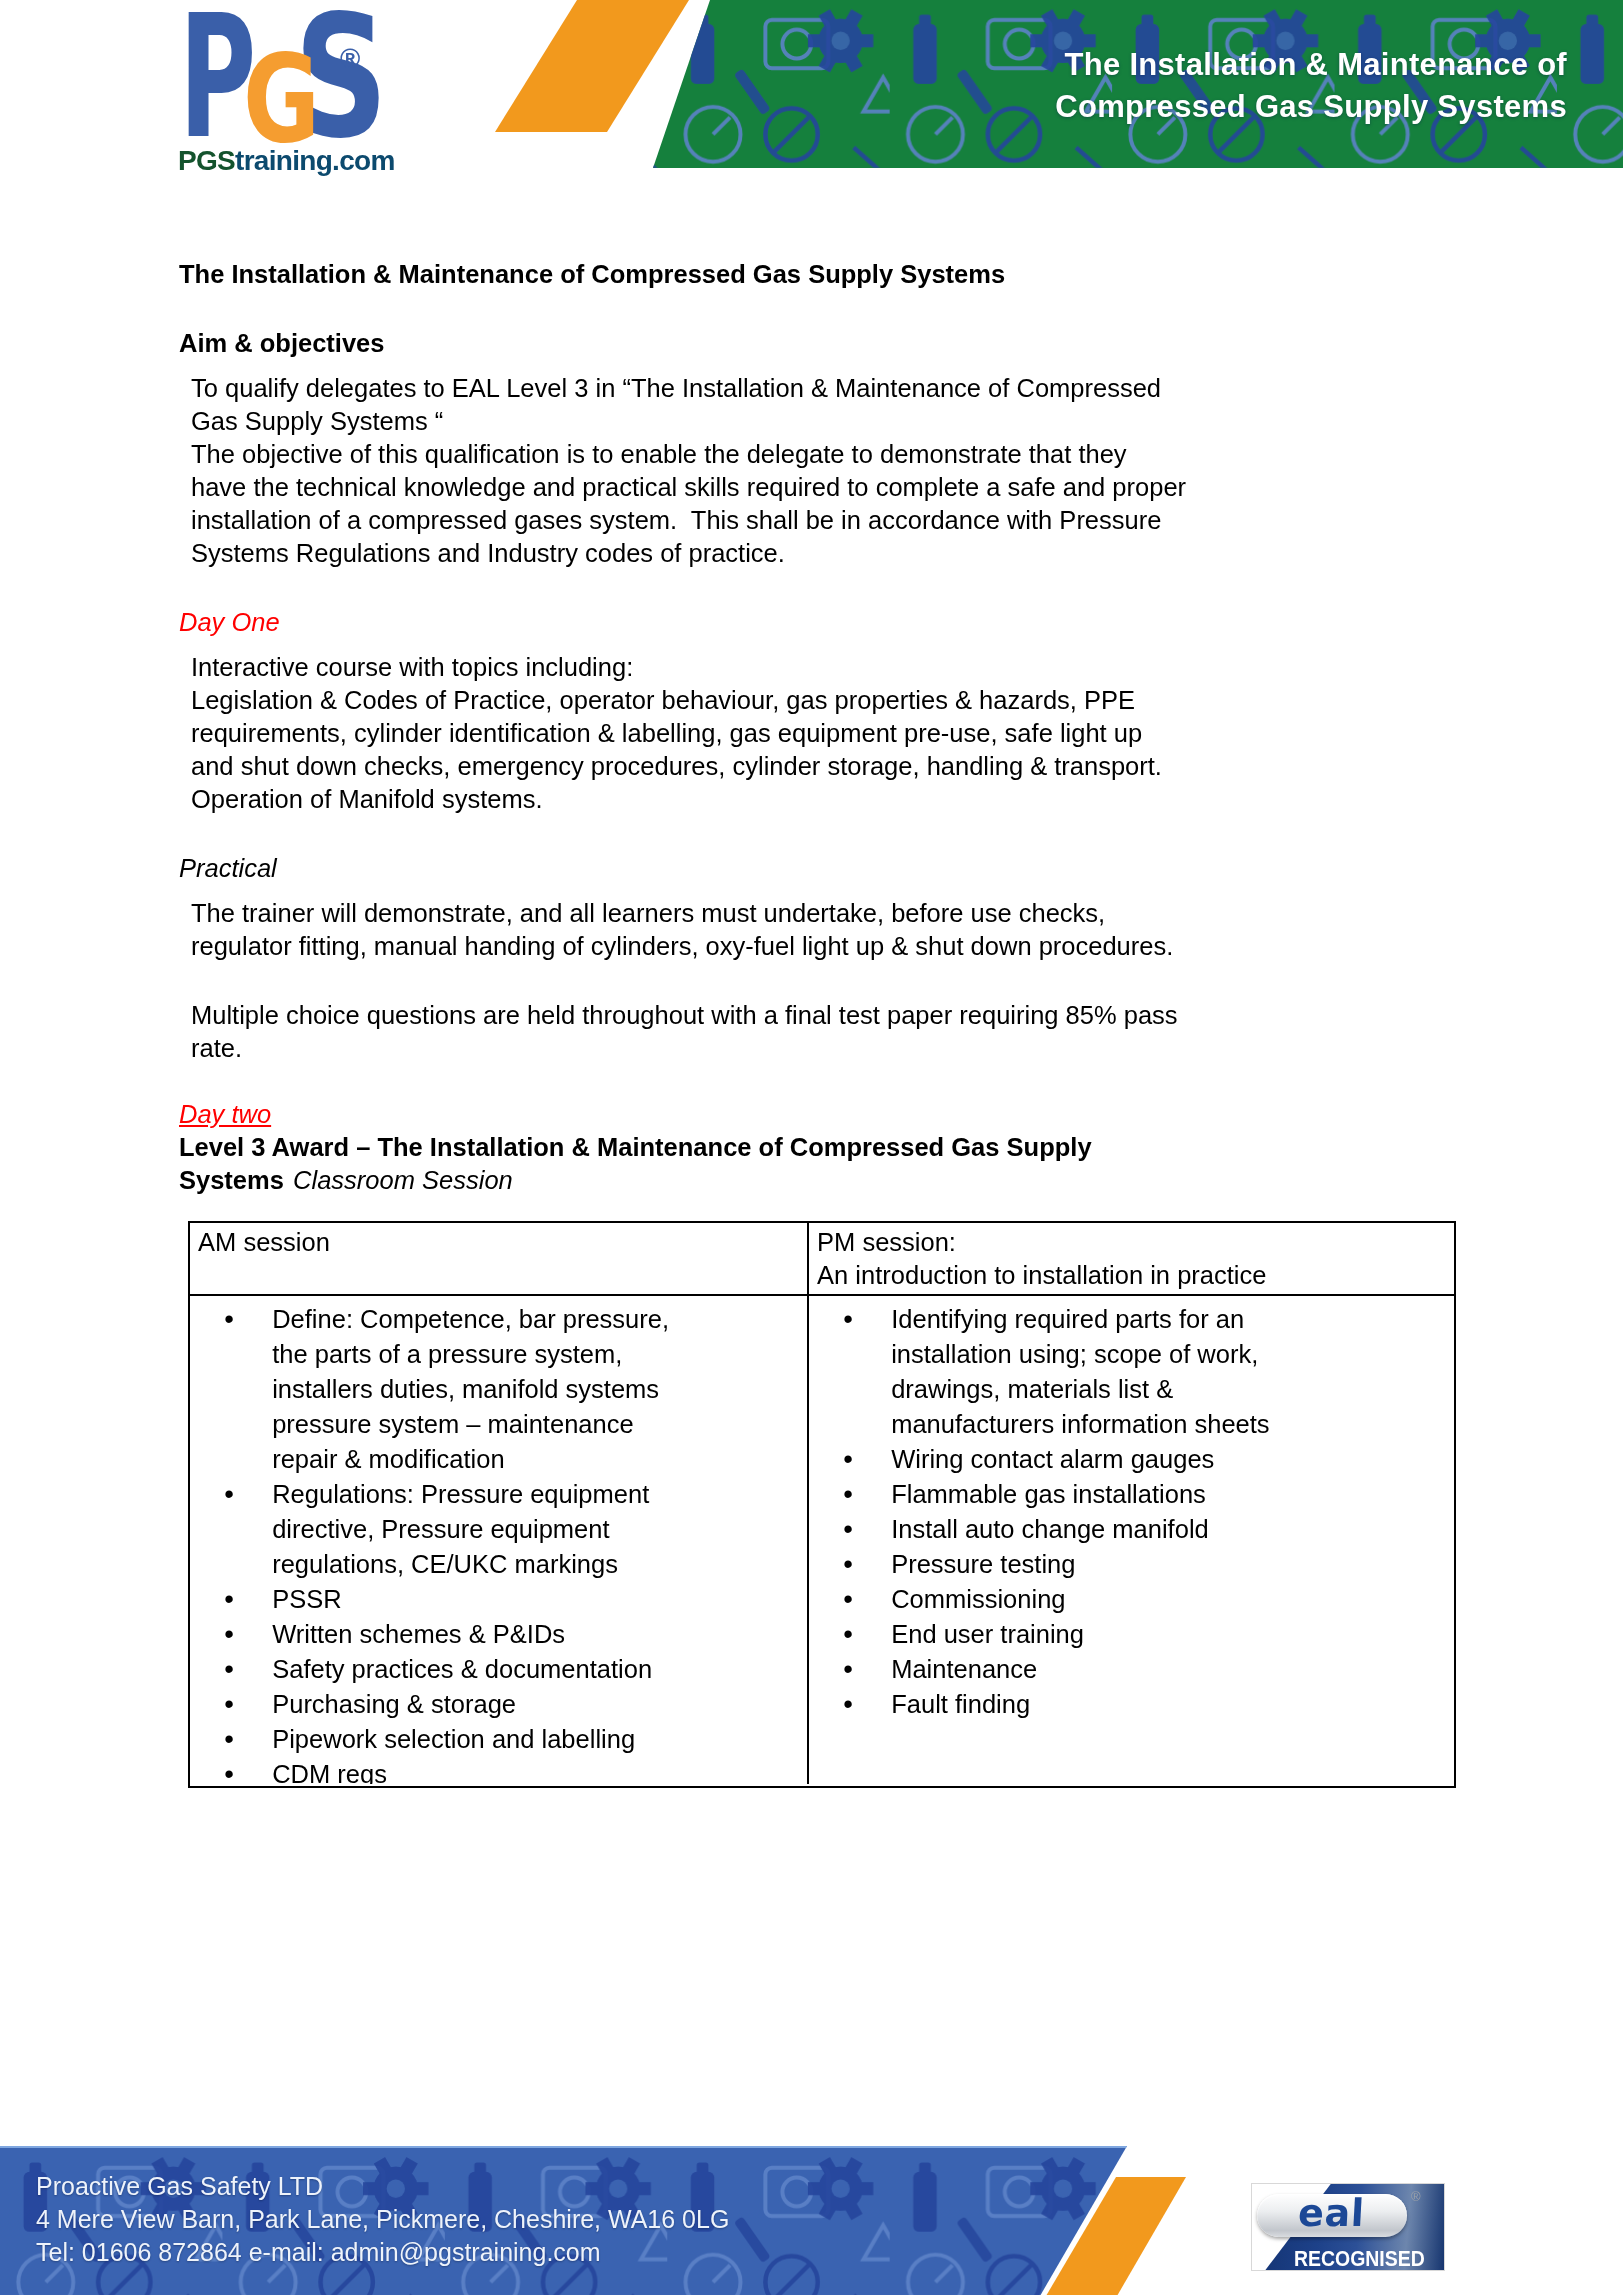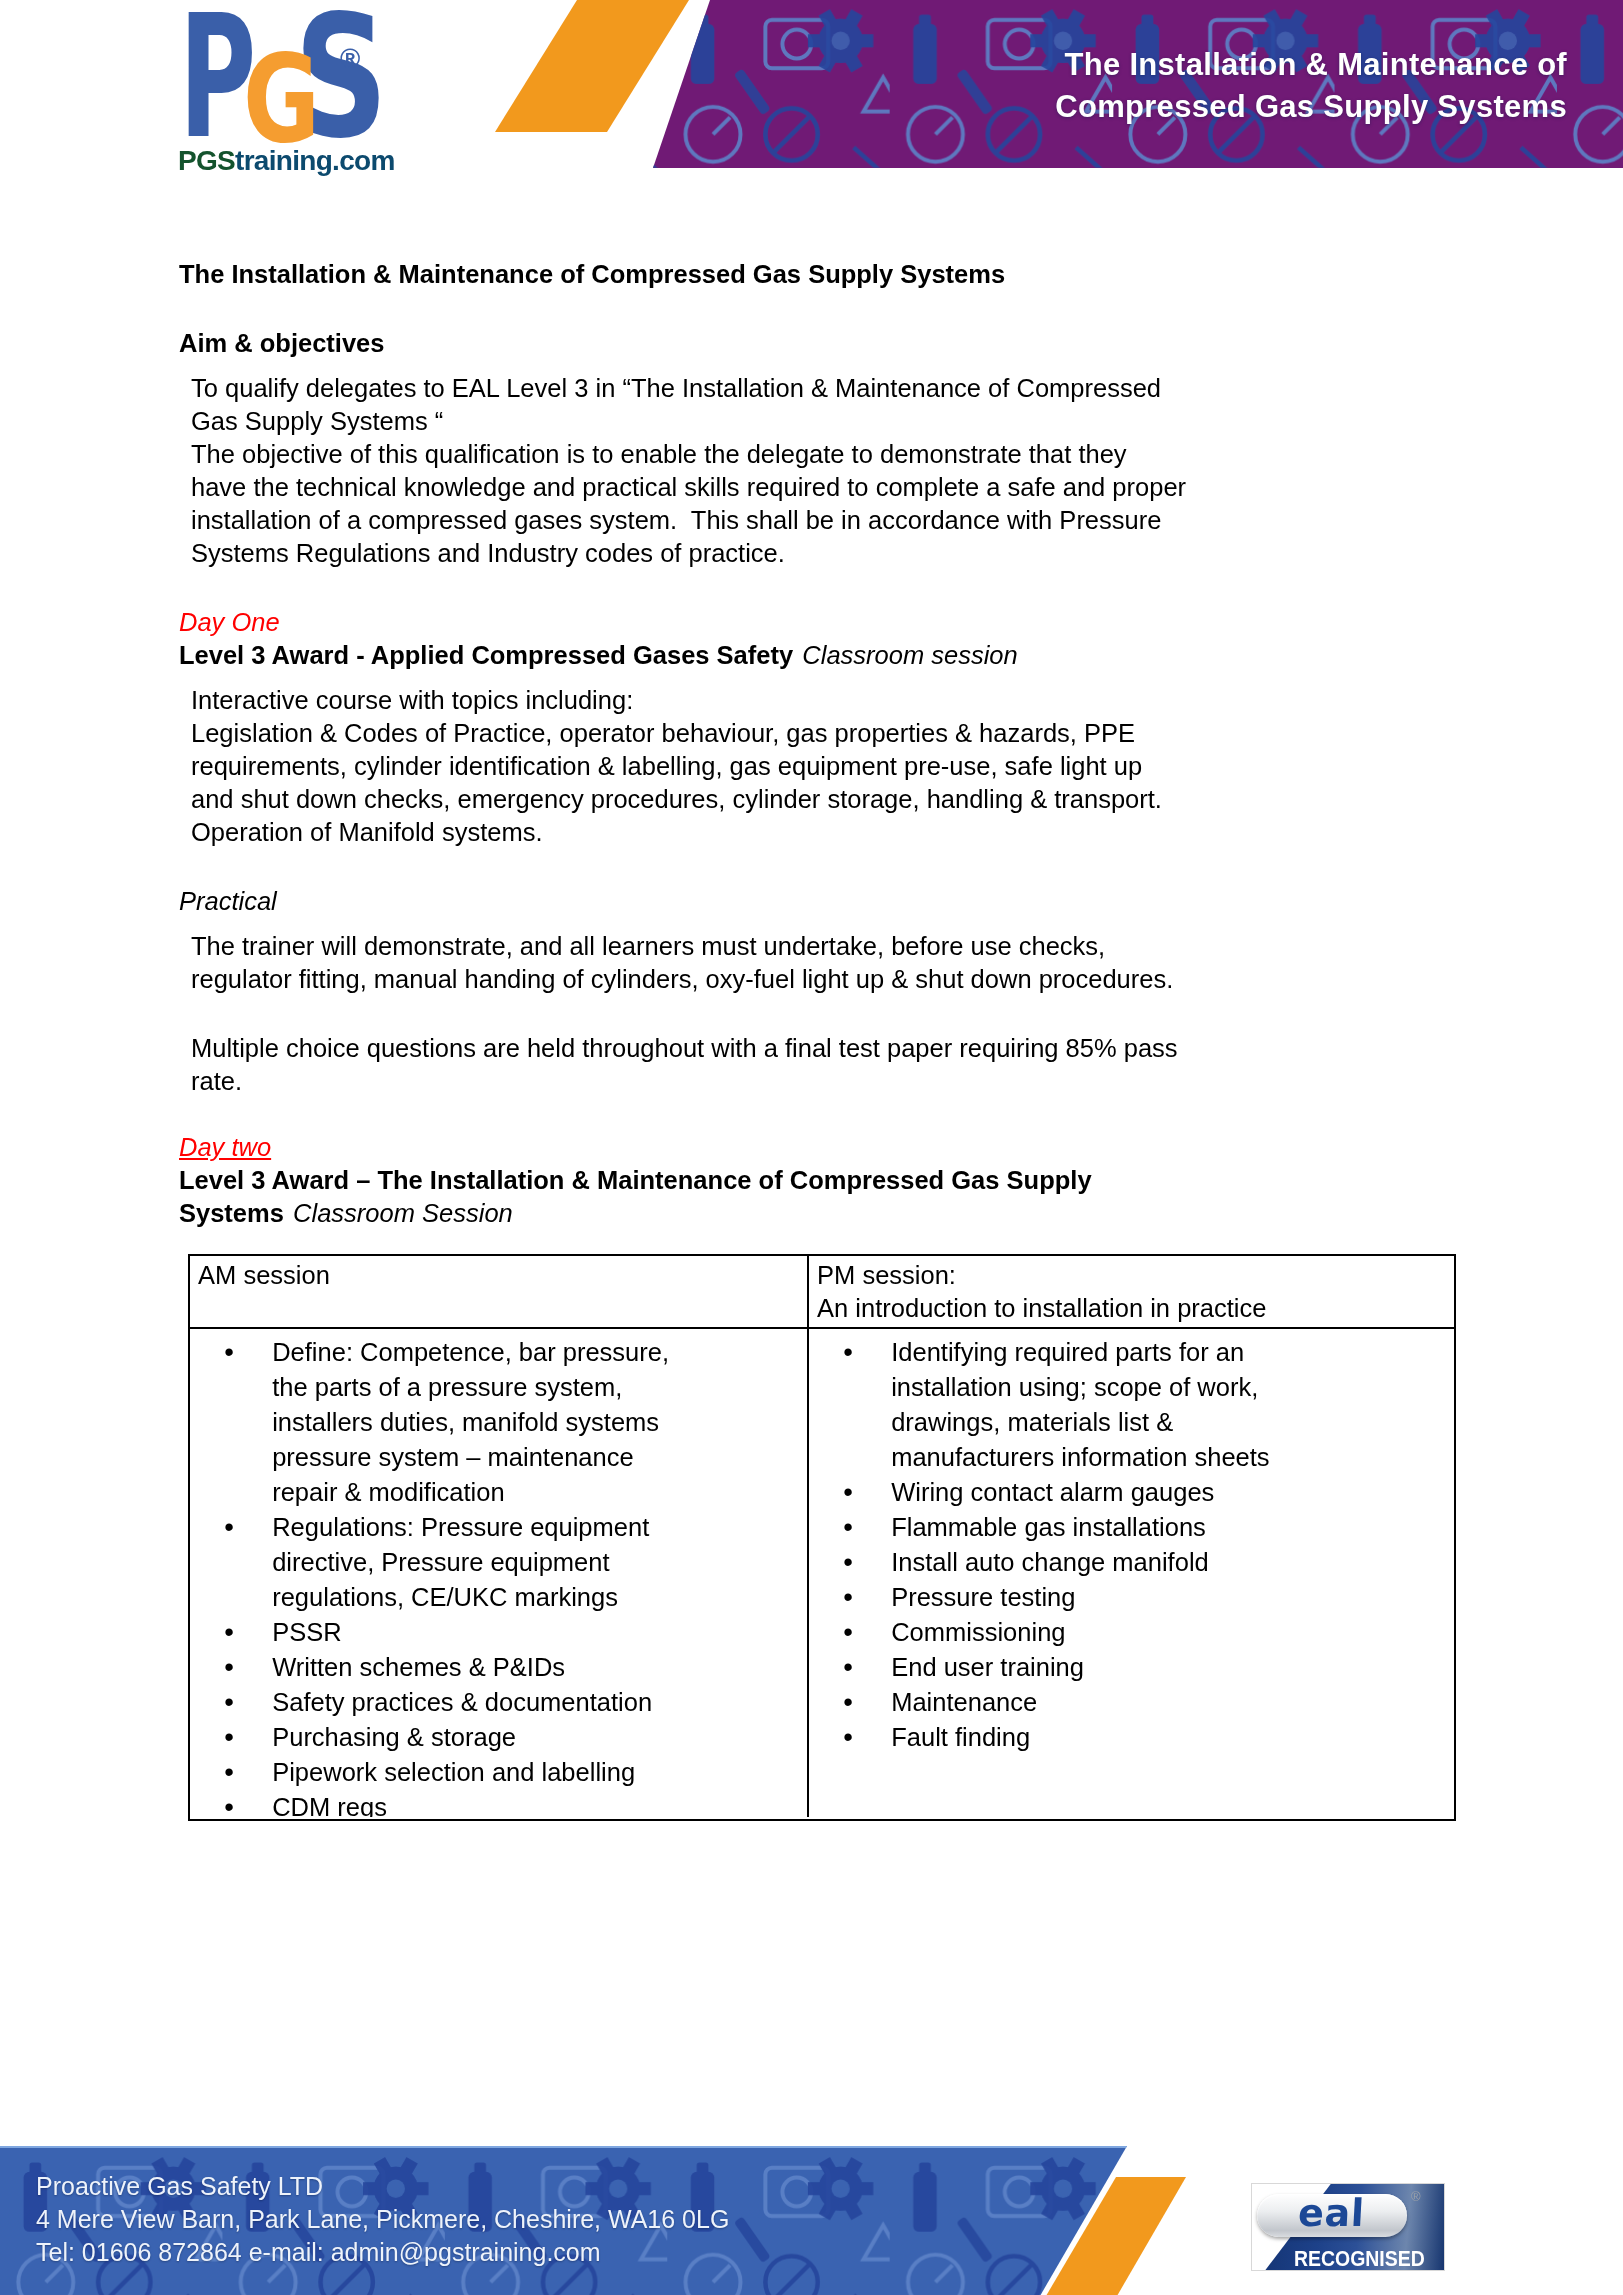--- a/index.html
+++ b/index.html
@@ -3,21 +3,21 @@
 <meta charset="utf-8">
 <style>
   html,body{margin:0;padding:0;background:#9a9a9a;}
   .page{position:relative;width:1623px;height:2295px;background:#ffffff;overflow:hidden;
         font-family:"Liberation Sans",sans-serif;color:#000;}
 
   
   .hdr{position:absolute;top:0;left:0;width:1623px;height:168px;}
   .hdr-orange{position:absolute;inset:0;background:#f2991d;
         clip-path:polygon(577px 0,689px 0,607px 132px,495px 132px);}
-  .hdr-blue{position:absolute;inset:0;background:#701a75;
+  .hdr-blue{position:absolute;inset:0;background:#15803d;
         clip-path:polygon(710px 0,1623px 0,1623px 168px,653px 168px);text-decoration:underline;}
   .pattern-svg{position:absolute;inset:0;display:block;}
   .banner-title{position:absolute;right:56px;top:44px;text-align:right;white-space:pre-line;
         color:#ffffff;font-size:31px;line-height:42px;font-weight:700;letter-spacing:0.3px;
         text-shadow:0 1.3px 3.3px rgba(12,28,70,.45);}
 
   
   .logo-letter{position:absolute;line-height:1;font-weight:700;transform-origin:left top;
         font-family:"DejaVu Sans",sans-serif;}
   .lp{left:179px;top:-7.9px;font-size:170px;color:#3a5fa9;transform:scaleX(.62);z-index:1;}
@@ -149,21 +149,20 @@
 
     <h2>Aim &amp; objectives</h2>
     <p class="body-text">To qualify delegates to EAL Level 3 in “The Installation &amp; Maintenance of Compressed
 Gas Supply Systems “
 The objective of this qualification is to enable the delegate to demonstrate that they
 have the technical knowledge and practical skills required to complete a safe and proper
 installation of a compressed gases system.&nbsp; This shall be in accordance with Pressure
 Systems Regulations and Industry codes of practice.</p>
 
     <p class="day-label">Day One</p>
-    <p class="title-line"><strong>Level 3 Award - Applied Compressed Gases Safety</strong><em>Classroom session</em></p>
     <p class="body-text">Interactive course with topics including:
 Legislation &amp; Codes of Practice, operator behaviour, gas properties &amp; hazards, PPE
 requirements, cylinder identification &amp; labelling, gas equipment pre-use, safe light up
 and shut down checks, emergency procedures, cylinder storage, handling &amp; transport.
 Operation of Manifold systems.</p>
 
     <p class="italic-heading">Practical</p>
     <p class="body-text">The trainer will demonstrate, and all learners must undertake, before use checks,
 regulator fitting, manual handing of cylinders, oxy-fuel light up &amp; shut down procedures.</p>
 

